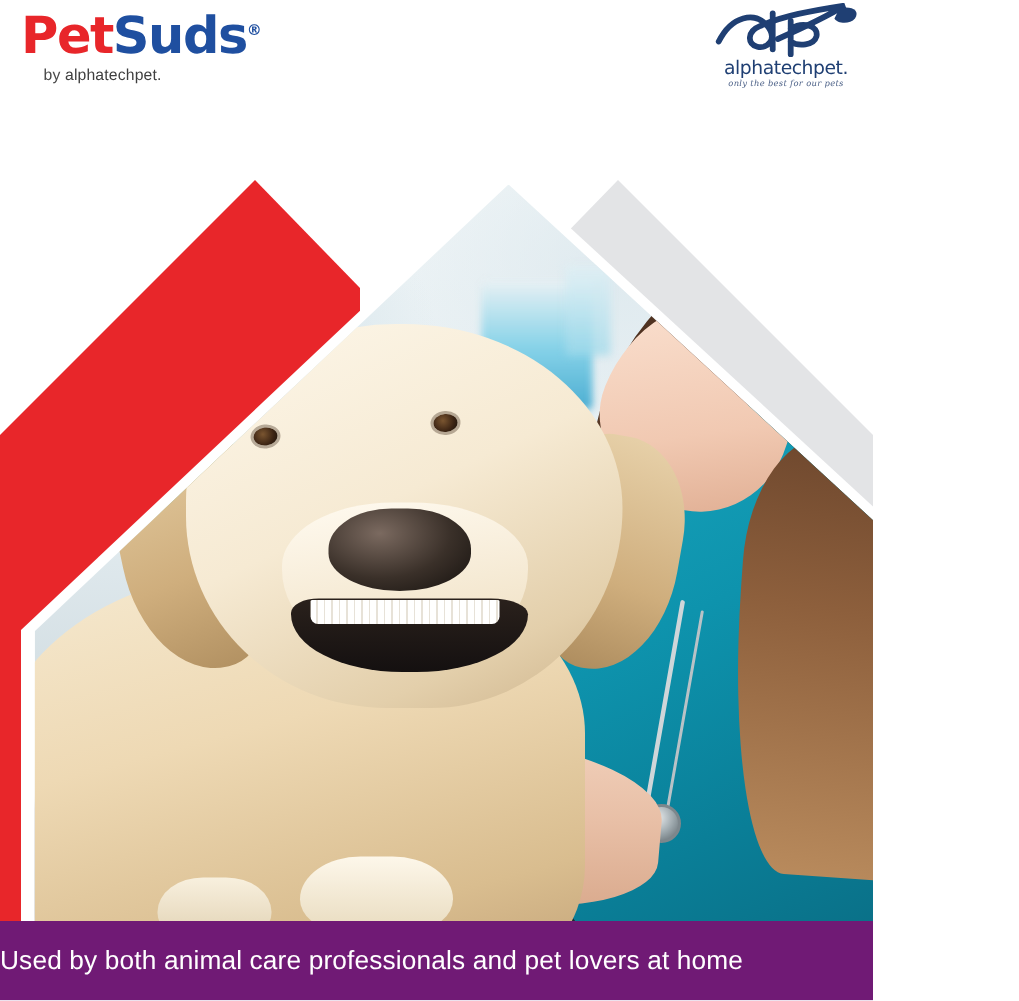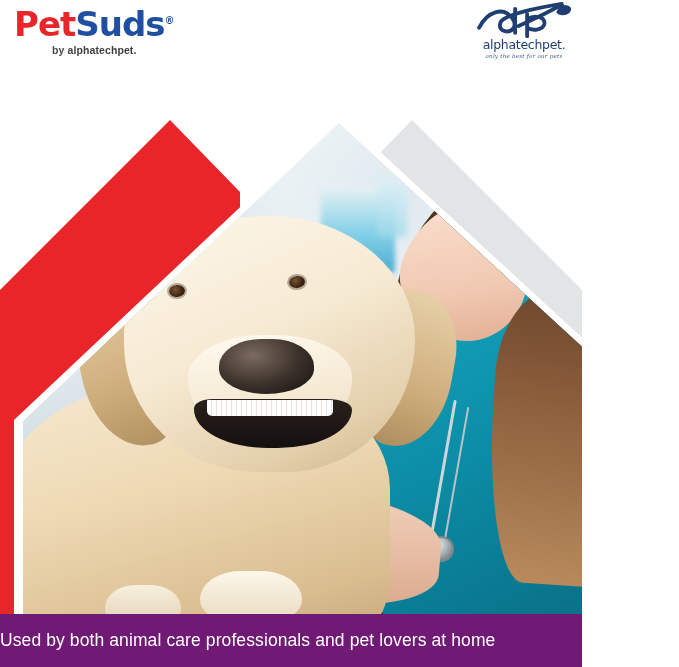--- a/index.html
+++ b/index.html
@@ -26,22 +26,22 @@
     line-height:34px; white-space:nowrap;
     font-family:"DejaVu Sans", sans-serif;
   }
   .brand-pet { color:#E8262A; }
   .brand-suds { color:#1F4FA0; }
   .brand-reg {
     font-size:10px; color:#1F4FA0; vertical-align:super;
     font-weight:bold;
   }
   .brand-byline {
-    margin-top:3px; margin-left:38px;
-    font-size:10.5px; font-weight:bold; color:#4a4a4a;
+    margin-top:3px; margin-left:15px;
+    font-size:10.5px; font-weight:normal; color:#4a4a4a;
     letter-spacing:.1px; white-space:nowrap;
   }
   .brand-byline .atp-blue { color:#3f3f3f; }
 
   .corp-logo {
     position:absolute; right:8px; top:2px;
     width:100px; height:66px;
     text-align:center;
   }
   .corp-mark { height:36px; display:block; margin:0 auto; }

